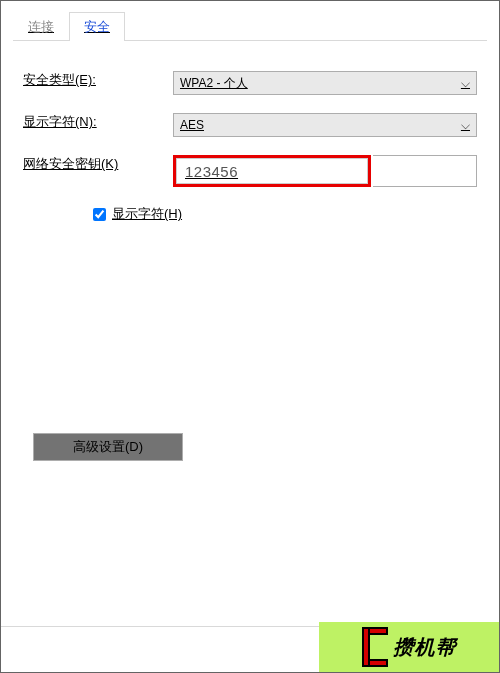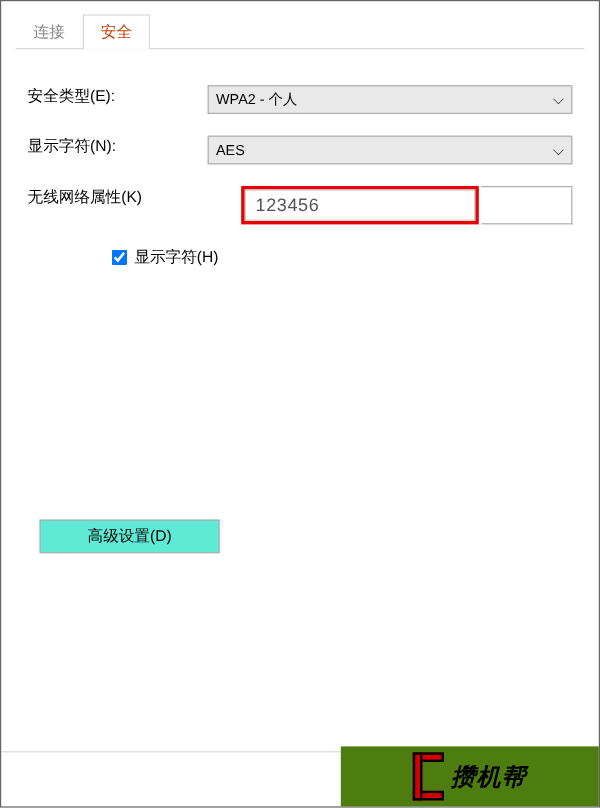--- a/index.html
+++ b/index.html
@@ -2,39 +2,39 @@
 <html><head>
 <meta charset="utf-8">
 <style>
 * { box-sizing: border-box; margin: 0; padding: 0; }
 body { font-family: "Microsoft YaHei", "Segoe UI", Tahoma, sans-serif; font-size: 12px; background: #fff; color: #000; }
 .window { width: 500px; height: 673px; border: 1px solid #646464; display: flex; flex-direction: column; position: relative; background: #fff; }
 .titlebar { height: 34px; display: flex; align-items: center; padding-left: 10px; background: #fff; border-bottom: 1px solid #e8e8e8; }
 .titlebar-title { font-size: 13px; color: #000; flex: 1; }
 .close-btn { width: 46px; height: 33px; display: flex; align-items: center; justify-content: center; cursor: pointer; }
 .close-btn svg { width: 10px; height: 10px; }
-.client { flex: 1; padding: 10px 12px 12px 12px; position: relative; }
+.client { flex: 1; padding: 10px 12px 12px 12px; position: relative; text-decoration: underline; }
 .tabstrip { display: flex; border-bottom: 1px solid #d9d9d9; }
 .tab { padding: 5px 14px; font-size: 13px; color: #888; cursor: pointer; border: 1px solid transparent; border-bottom: none; position: relative; top: 1px; }
-.tab.active { background: #fff; border-color: #d9d9d9; color: #c2410c; }
+.tab.active { background: #fff; border-color: #d9d9d9; color: #1d4ed8; }
 .tabpanel { padding: 30px 10px 10px 10px; }
 .row { display: flex; align-items: flex-start; margin-bottom: 18px; }
 .row-label { width: 150px; font-size: 13px; color: #000; }
 .row-field { flex: 1; }
 .select { width: 100%; height: 24px; border: 1px solid #adadad; background: #e9e9e9; font-size: 12px; padding: 0 6px; display: flex; align-items: center; justify-content: space-between; cursor: pointer; }
 .select .chevron { color: #333; }
 .text-input { width: 100%; height: 26px; border: 1px solid #adadad; background: #fff; font-size: 14px; padding: 0 8px; display: flex; align-items: center; }
 .highlight-box { border: 3px solid #e60000; padding: 0; margin-right: 2px; }
 .highlight-box .text-input { border: 1px solid #ccc; height: 26px; font-size: 15px; color: #555; letter-spacing: 0.5px; }
 .checkbox-row { margin-left: 70px; display: flex; align-items: center; font-size: 13px; }
 .checkbox-row input { margin-right: 6px; }
-.adv-btn { margin-top: 210px; margin-left: 10px; width: 150px; height: 28px; background: #5eead4; border: 1px solid #adadad; font-size: 13px; cursor: pointer; }
+.adv-btn { margin-top: 210px; margin-left: 10px; width: 150px; height: 28px; background: #737373; border: 1px solid #adadad; font-size: 13px; cursor: pointer; }
 .bottom-bar { height: 46px; border-top: 1px solid #d9d9d9; display: flex; justify-content: flex-end; align-items: center; padding-right: 12px; }
 .ok-btn { width: 90px; height: 26px; border: 2px solid #0078d7; background: #fff; cursor: pointer; }
-.watermark { position: absolute; right: 0; bottom: 0; height: 50px; width: 215px; background: #4d7c0f; display: flex; align-items: center; justify-content: center; gap: 6px; }
+.watermark { position: absolute; right: 0; bottom: 0; height: 50px; width: 180px; background: #bef264; display: flex; align-items: center; justify-content: center; gap: 6px; }
 .wm-logo { width: 26px; height: 40px; position: relative; }
 .wm-logo .bar { position: absolute; background: #d40000; border: 2px solid #000; }
 .wm-logo .top { top: 0; left: 0; right: 0; height: 8px; }
 .wm-logo .bottom { bottom: 0; left: 0; right: 0; height: 8px; }
 .wm-logo .left { top: 0; bottom: 0; left: 0; width: 8px; }
 .wm-text { font-size: 20px; font-weight: 700; color: #000; font-style: italic; letter-spacing: 1px; }
 </style>
 </head>
 <body>
 
@@ -62,23 +62,23 @@
         <div class="row-label">显示字符(N):</div>
         <div class="row-field">
           <div class="select">
             <span>AES</span>
             <span class="chevron">⌵</span>
           </div>
         </div>
       </div>
 
       <div class="row">
-        <div class="row-label">无线网络属性(K)</div>
+        <div class="row-label">网络安全密钥(K)</div>
         <div class="row-field" style="display:flex;gap:0;">
-          <div class="highlight-box" style="flex:0 0 65%;margin-left:28px;">
+          <div class="highlight-box" style="flex:0 0 65%;">
             <div class="text-input">
               <span>123456</span>
             </div>
           </div>
           <div style="flex:1;border:1px solid #adadad;border-left:none;height:32px;"></div>
         </div>
       </div>
 
       <div class="checkbox-row">
         <input type="checkbox" checked="" style="">

